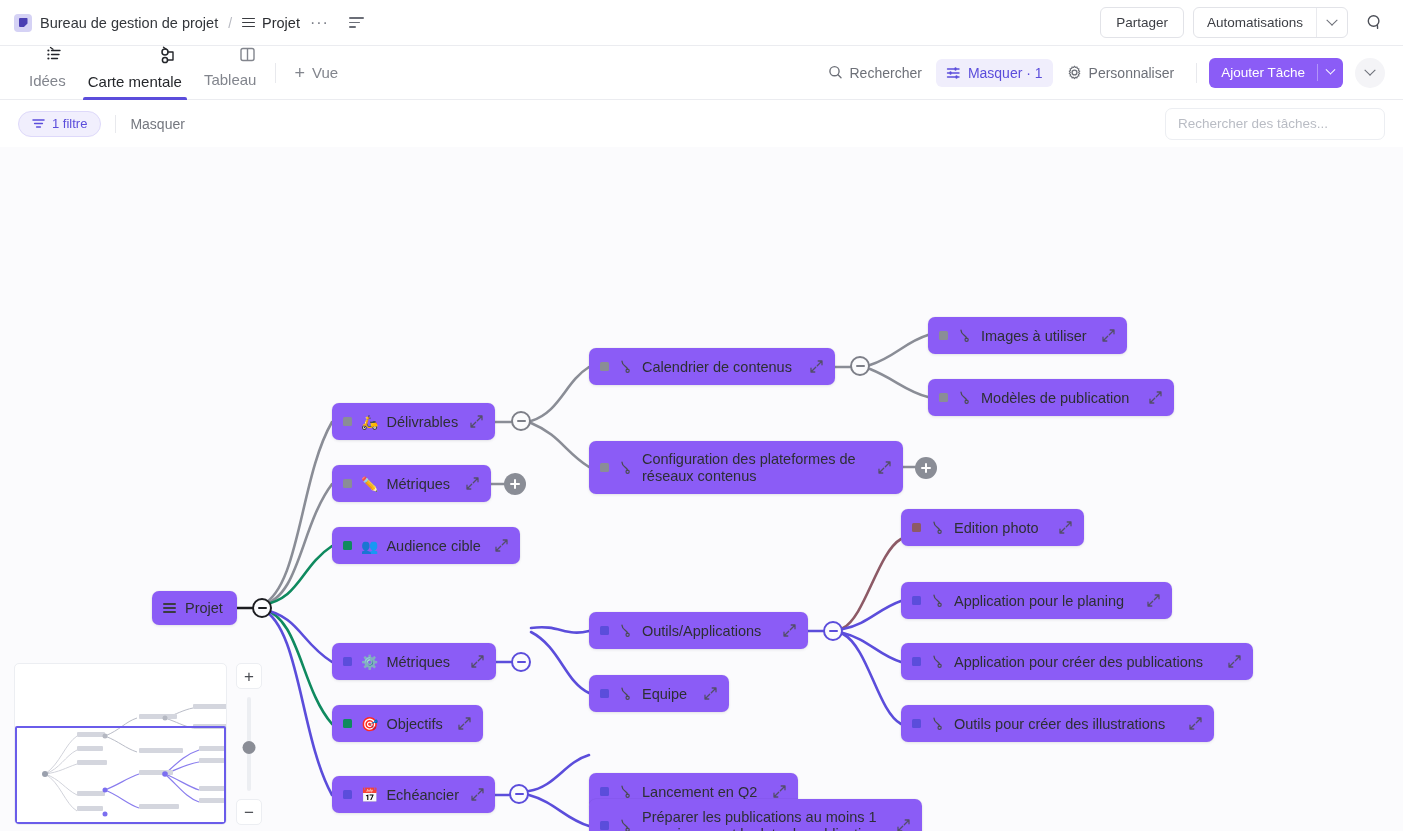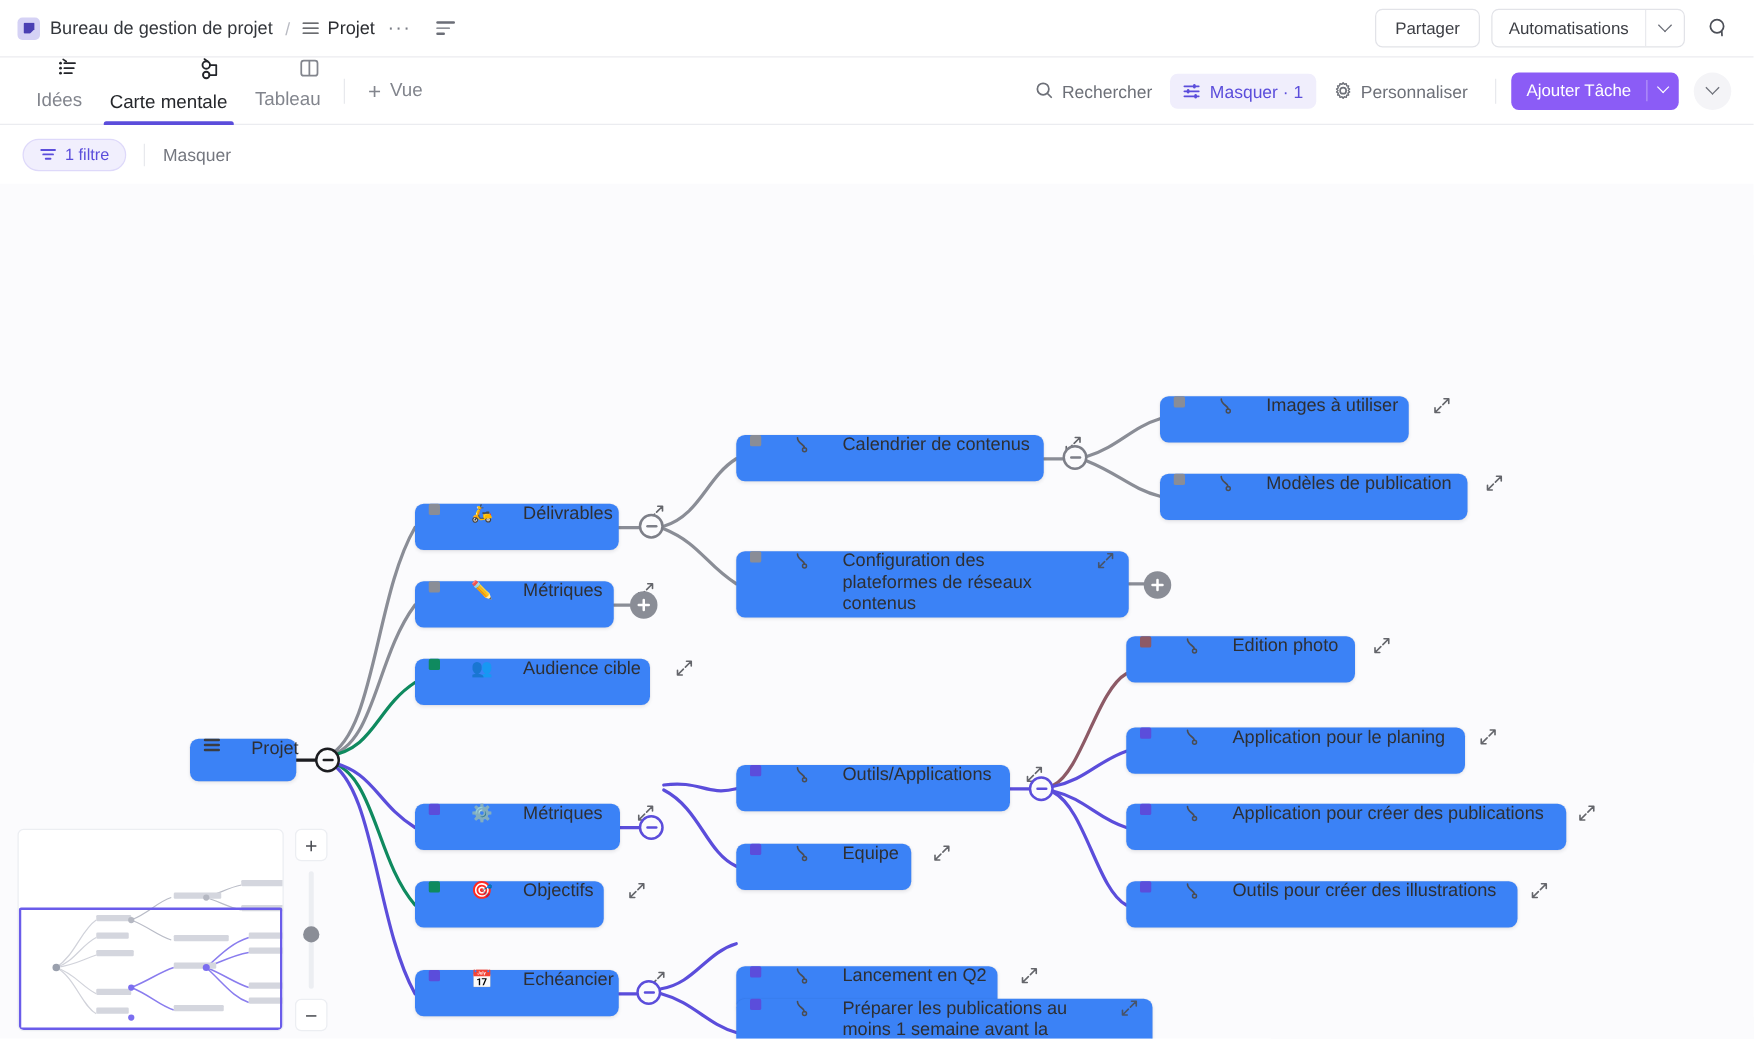--- a/index.html
+++ b/index.html
@@ -92,24 +92,24 @@
     margin-left: auto; width: 220px; height: 32px; border: 1px solid #eceef2; border-radius: 7px;
     background: #fff; font-size: 13.5px; color: #b9bcc4; padding: 0 12px; font-family: inherit;
   }
   .task-search::placeholder { color: #b9bcc4; }
 
   
   .canvas { position: relative; width: 1403px; height: 684px; background: #fbfbfd; overflow: hidden; }
   .canvas svg.links { position: absolute; inset: 0; width: 1403px; height: 684px; }
 
   .node {
-    position: absolute; background: #3b82f6; border-radius: 7px;
+    position: absolute; background: #8b5cf6; border-radius: 7px;
     box-shadow: 0 1px 3px rgba(20,22,40,.09), 0 0 0 0.5px rgba(30,32,55,.04);
-    display: flex; align-items: flex-start; padding: 0 11px;
-    font-size: 14.5px; color: #2d2f34; cursor: pointer; white-space: nowrap; gap: 16px;
+    display: flex; align-items: center; padding: 0 11px;
+    font-size: 14.5px; color: #2d2f34; cursor: pointer; white-space: nowrap;
   }
   .node .sq { width: 9px; height: 9px; border-radius: 1.5px; flex: 0 0 auto; margin-right: 9px; }
   .node .emo { font-size: 14px; margin-right: 8px; line-height: 1; }
   .node .tskico { margin-right: 9px; flex: 0 0 auto; display: flex; }
   .node .txt { flex: 1 1 auto; }
   .node .txt.two { white-space: normal; line-height: 17px; }
   .node .expand { margin-left: 11px; flex: 0 0 auto; opacity: .85; display: flex; }
 
   .knob {
     position: absolute; width: 20px; height: 20px; border-radius: 50%;
@@ -276,20 +276,21 @@
       <g stroke="#5b4ddb" stroke-width="1.5" stroke-linecap="round">
         <line x1="1" y1="2" x2="12" y2="2"></line>
           <line x1="2.6" y1="5.5" x2="10.4" y2="5.5"></line>
           <line x1="4.6" y1="9" x2="8.4" y2="9"></line>
       </g>
     </svg>
     <span>1 filtre</span>
   </div>
   <span class="fdiv"></span>
   <span class="masquer-txt">Masquer</span>
+  <input class="task-search" placeholder="Rechercher des tâches..." style="">
 </div>
 
 <div class="canvas">
 
   <svg class="links">
     <g fill="none" stroke-width="2.6" stroke-linecap="round">
 
       <path d="M262 458 C 300 440, 300 330, 332 275" stroke="#8a8d96"></path>
       <path d="M262 458 C 300 450, 300 380, 332 337" stroke="#8a8d96"></path>
 

